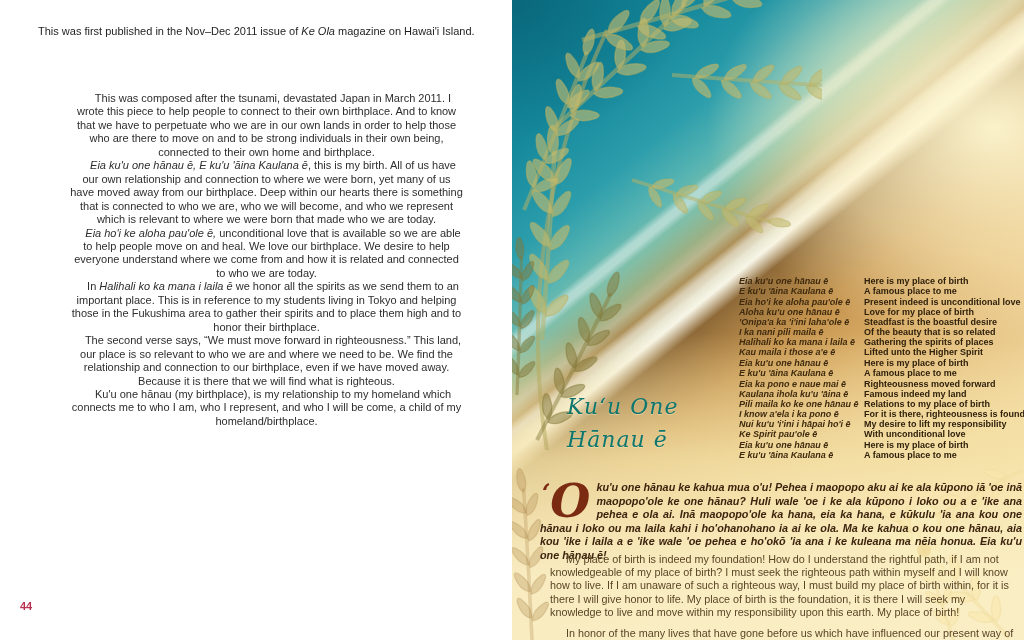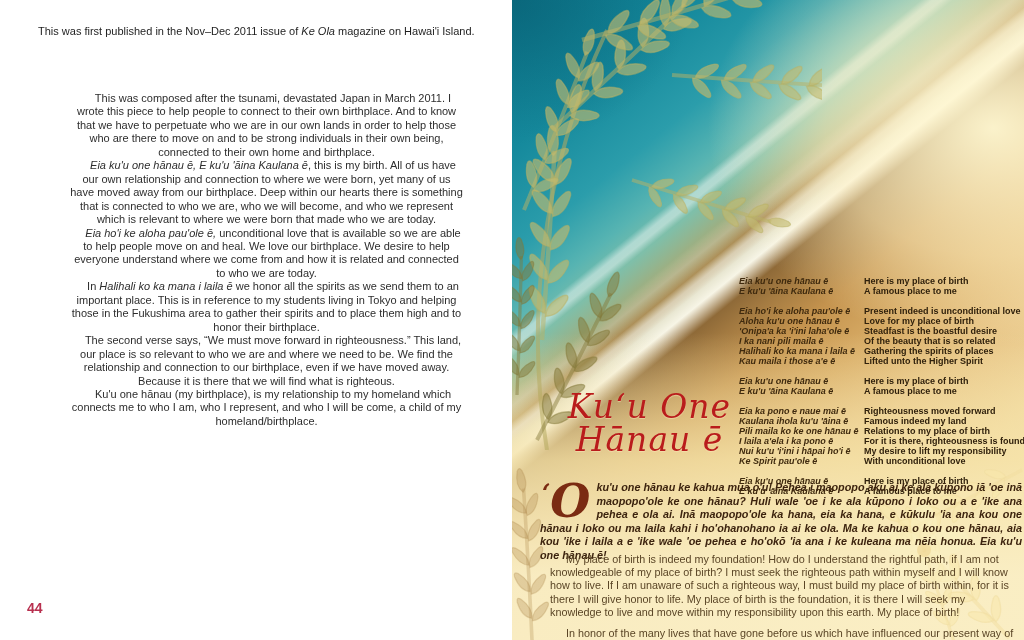--- a/index.html
+++ b/index.html
@@ -7,21 +7,21 @@
   body { font-family:"Liberation Sans", sans-serif; background:#fff; }
   .spread { position:relative; width:1024px; height:640px; display:flex; overflow:hidden; }
 
   
   .left-page { position:relative; width:512px; height:548px; background:#ffffff; }
   .pub-note { position:absolute; left:38px; top:25px; width:440px; font-size:11px; color:#1e1e1e; }
   .pub-note em { font-style:italic; }
   .body-text { position:absolute; left:70px; top:92px; width:393px; }
   .bp { margin:0; text-indent:13px; font-size:11px; line-height:13.45px; color:#2d2d2d; text-align:center; }
   .bp em { font-style:italic; }
-  .page-num { position:absolute; left:27px; top:600px; font-size:14px; font-weight:bold; color:#b8304f; }
+  .page-num { position:absolute; left:20px; top:600px; font-size:11px; font-weight:bold; color:#b8304f; }
 
   
   .right-page { position:relative; width:512px; height:640px; overflow:hidden; }
   .photo { position:absolute; inset:0;
     background:
       radial-gradient(420px 320px at 94% 20%, rgba(255,248,210,0.95), rgba(255,241,195,0.55) 40%, rgba(255,241,195,0) 68%),
       radial-gradient(300px 240px at 0% 0%, rgba(8,85,105,0.55), rgba(8,85,105,0) 60%),
       linear-gradient(141deg, rgba(255,255,255,0) 31.4%, rgba(255,255,255,0.45) 32.3%, rgba(255,255,255,0.45) 33%, rgba(255,255,255,0) 33.9%),
       linear-gradient(141deg, rgba(255,255,255,0) 37%, rgba(255,255,255,0.22) 38.5%, rgba(255,255,255,0) 40%, rgba(255,255,255,0.28) 41%, rgba(255,255,255,0) 42%),
       linear-gradient(180deg, rgba(246,228,170,0) 52%, rgba(246,228,170,0.8) 72%, rgba(250,238,196,0.97) 90%),
@@ -30,25 +30,25 @@
         #7fbfa9 34%, #9fae7f 37.5%, #ad9059 40%,
         #e9e7d2 42%, #f7f5e6 43.2%,
         #8f6a38 45.5%, #a37a41 48%,
         #c4934e 53%, #d8ac66 60%,
         #e7c485 68%, #f0d69c 78%, #f5e2b0 88%, #f7e9bd 100%);
   }
   .leaves-tl { position:absolute; left:0; top:0; }
   .leaves-bl { position:absolute; left:0; bottom:0; }
   .leaves-br { position:absolute; right:0; bottom:0; }
 
-  .song-title { position:absolute; left:55px; top:390px; width:165px; text-align:center;
-    font-family:"DejaVu Serif", serif; font-style:italic; font-size:33px; line-height:33px;
-    color:#b91c1c; letter-spacing:1px; text-shadow:0 1px 1px rgba(255,235,190,0.5); }
-
-  .vcol { position:absolute; top:276px; display:flex; flex-direction:column; gap:10px; }
+  .song-title { position:absolute; left:55px; top:390px; width:165px; 
+    font-family:"DejaVu Serif", serif; font-style:italic; font-size:22px; line-height:33px;
+    color:#0f766e; letter-spacing:1px; text-shadow:0 1px 1px rgba(255,235,190,0.5); }
+
+  .vcol { position:absolute; top:276px; display:flex; flex-direction:column; gap:1px; }
   .vcol-haw { left:227px; }
   .vcol-eng { left:352px; }
   .vline { font-size:9px; line-height:10px; font-weight:bold; white-space:nowrap; color:#30210c; }
   .vcol-haw .vline { font-style:italic; color:#3f2a0e; }
 
   .haw-para { position:absolute; left:28px; top:481px; width:482px;
     font-size:10.8px; font-weight:bold; font-style:italic; line-height:13.6px;
     color:#3c230e; text-align:justify; }
   .dc { float:left; margin:3px 6px 0 2px; color:#7b2b12; font-family:"DejaVu Serif", serif; font-style:italic; line-height:0.75; }
   .dc-okina { font-size:24px; vertical-align:16px; }
@@ -152,21 +152,21 @@
           <div class="vline">Kau maila i those a'e ē</div>
         </div>
         <div class="stanza">
           <div class="vline">Eia ku'u one hānau ē</div>
           <div class="vline">E ku'u 'āina Kaulana ē</div>
         </div>
         <div class="stanza">
           <div class="vline">Eia ka pono e naue mai ē</div>
           <div class="vline">Kaulana ihola ku'u 'āina ē</div>
           <div class="vline">Pili maila ko ke one hānau ē</div>
-          <div class="vline">I laila a'ela i ka pono ē</div>
+          <div class="vline">I know a'ela i ka pono ē</div>
           <div class="vline">Nui ku'u 'i'ini i hāpai ho'i ē</div>
           <div class="vline">Ke Spirit pau'ole ē</div>
         </div>
         <div class="stanza">
           <div class="vline">Eia ku'u one hānau ē</div>
           <div class="vline">E ku'u 'āina Kaulana ē</div>
         </div>
       </div>
     <div class="vcol vcol-eng" id="verse-eng">
         <div class="stanza">

